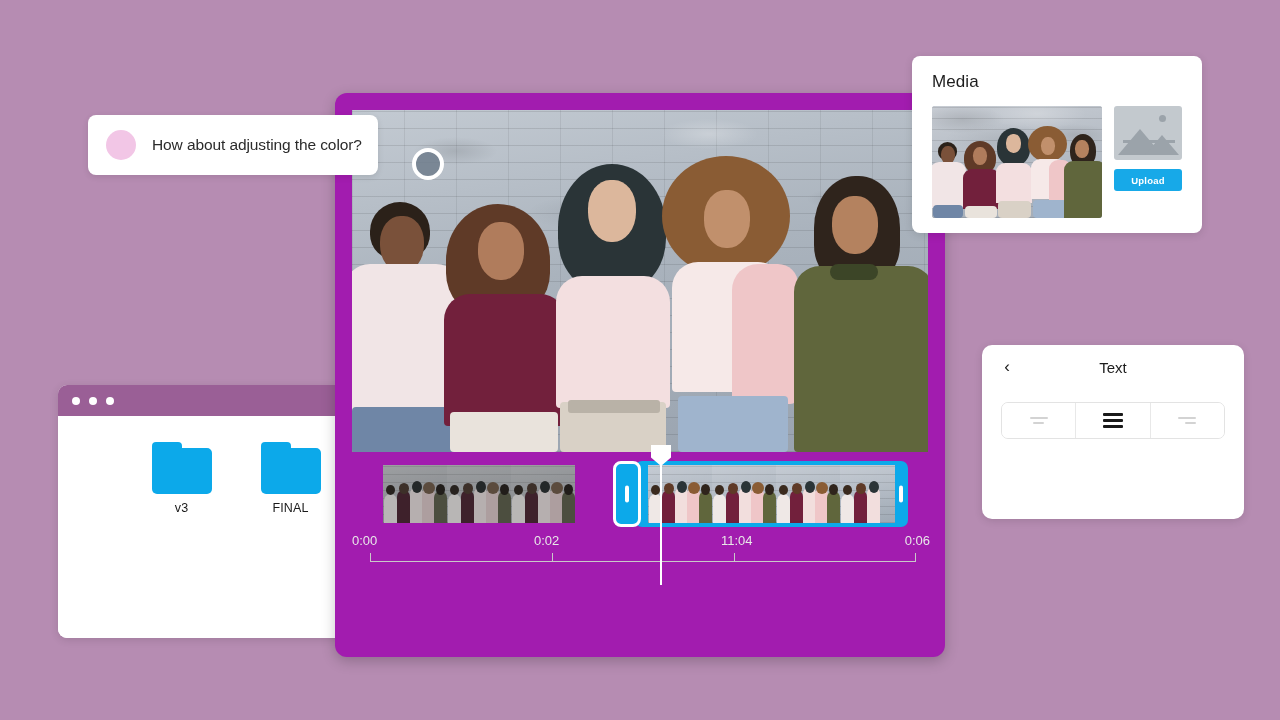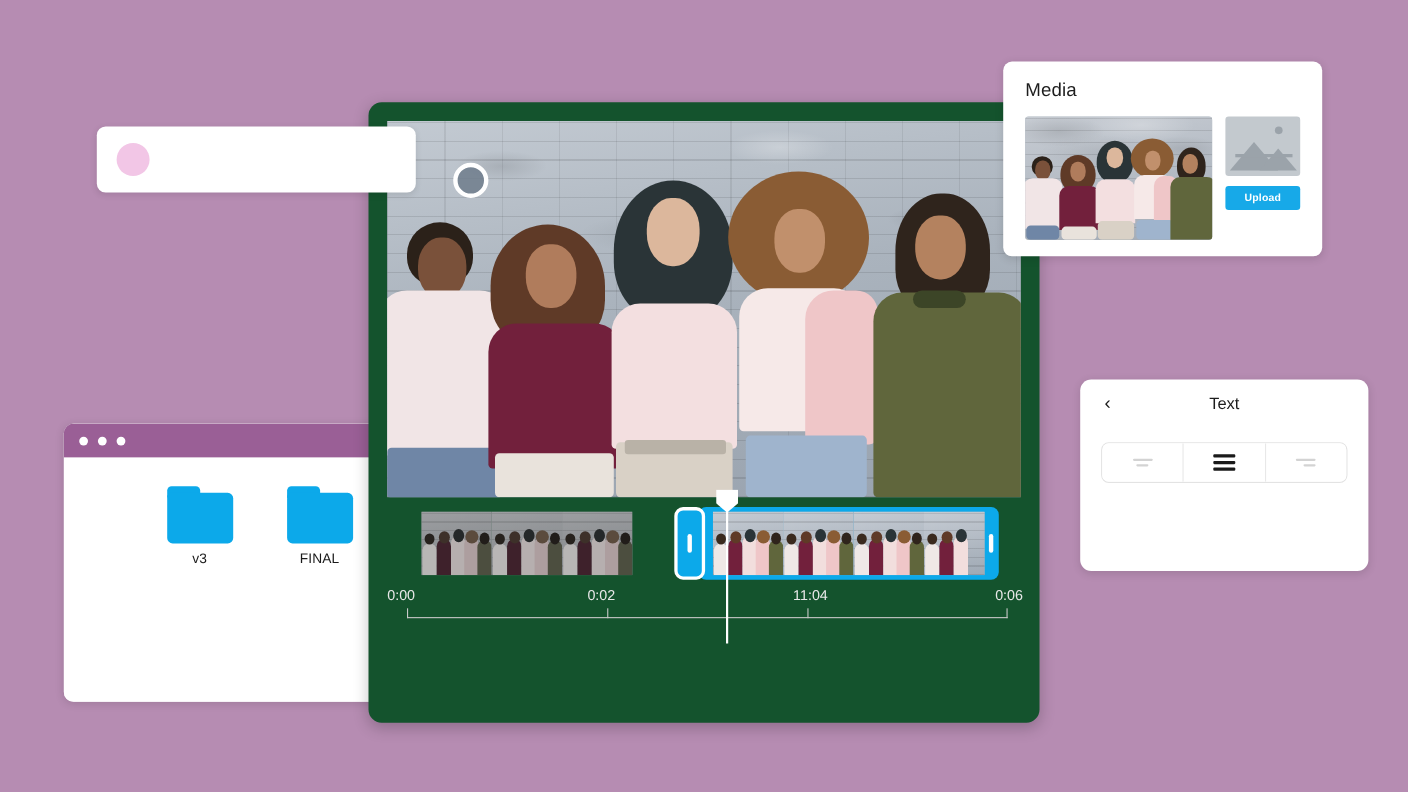--- a/index.html
+++ b/index.html
@@ -65,21 +65,21 @@
     background: #0ca9ea; border-radius: 4px 5px 5px 5px;
   }
   .folder-label {
     margin-top: 7px; font-size: 12.5px; color: #1a1a1a; letter-spacing: 0.1px;
   }
 
   
   #video-editor {
     position: absolute; left: 335px; top: 93px;
     width: 610px; height: 564px;
-    background: #14532d; border-radius: 12px;
+    background: #a21caf; border-radius: 12px;
     box-shadow: 0 4px 14px rgba(0,0,0,0.22);
     z-index: 20;
   }
   #preview {
     position: absolute; left: 17px; top: 17px;
     width: 576px; height: 342px;
     overflow: hidden; background: #8d97a3;
   }
   #preview .photo { position: absolute; inset: 0; }
 
@@ -259,20 +259,21 @@
   }
   .align-btn + .align-btn { border-left: 1px solid #e8e8e8; }
   .align-btn i { display: block; height: 2px; background: #d3d3d3; border-radius: 1px; }
   .align-btn.active i { background: #1a1a1a; height: 3px; }
 </style>
 </head>
 <body>
 
 <div id="chat-bubble">
   <div class="avatar"></div>
+  <div class="msg">How about adjusting the color?</div>
 </div>
 
 <div id="file-window">
   <div class="titlebar">
     <span class="dot"></span>
     <span class="dot"></span>
     <span class="dot"></span>
   </div>
   <div class="body">
     <div class="folder-grid">

